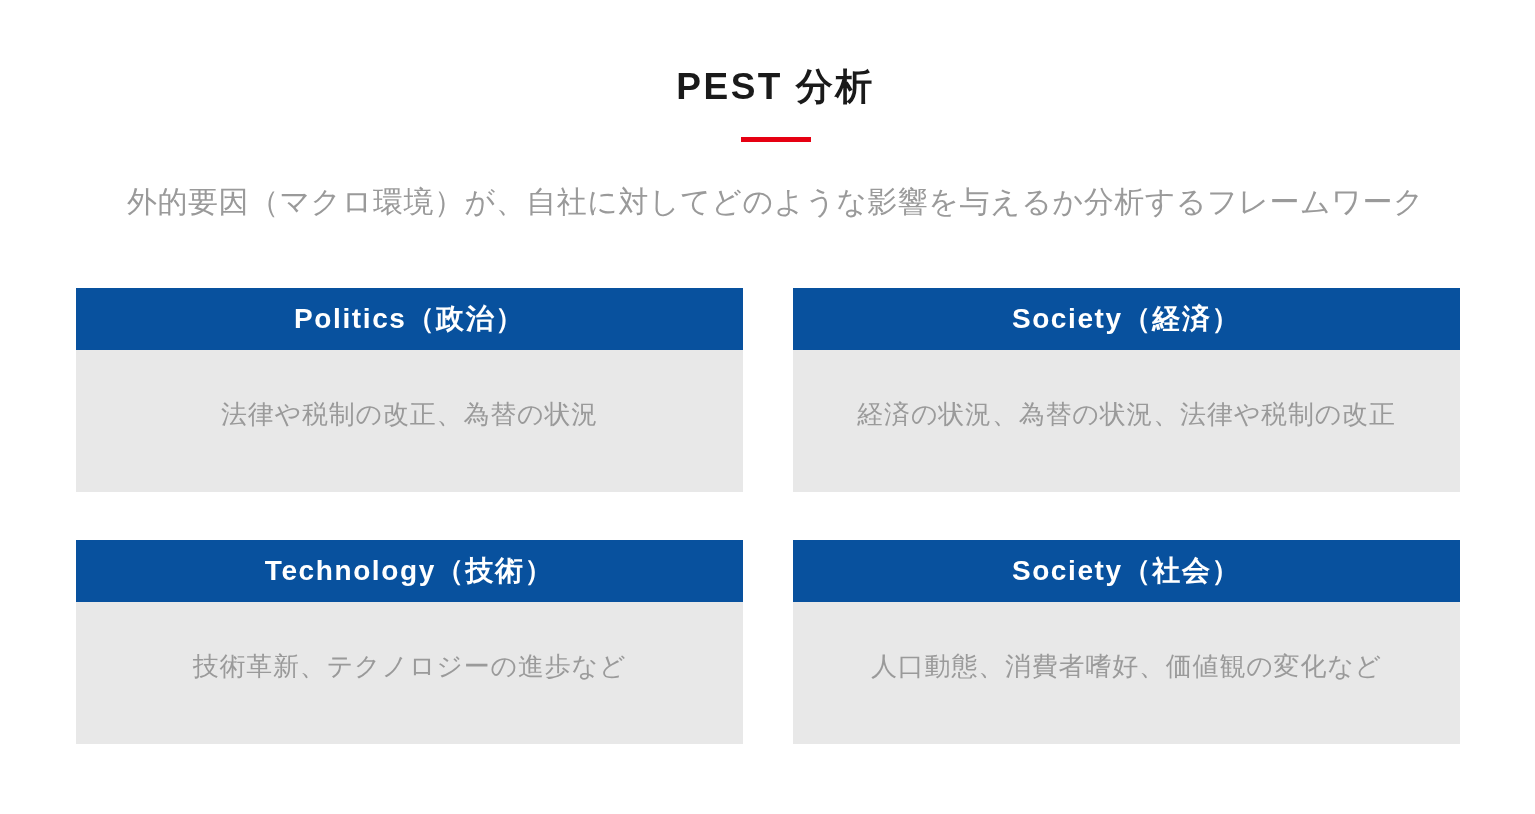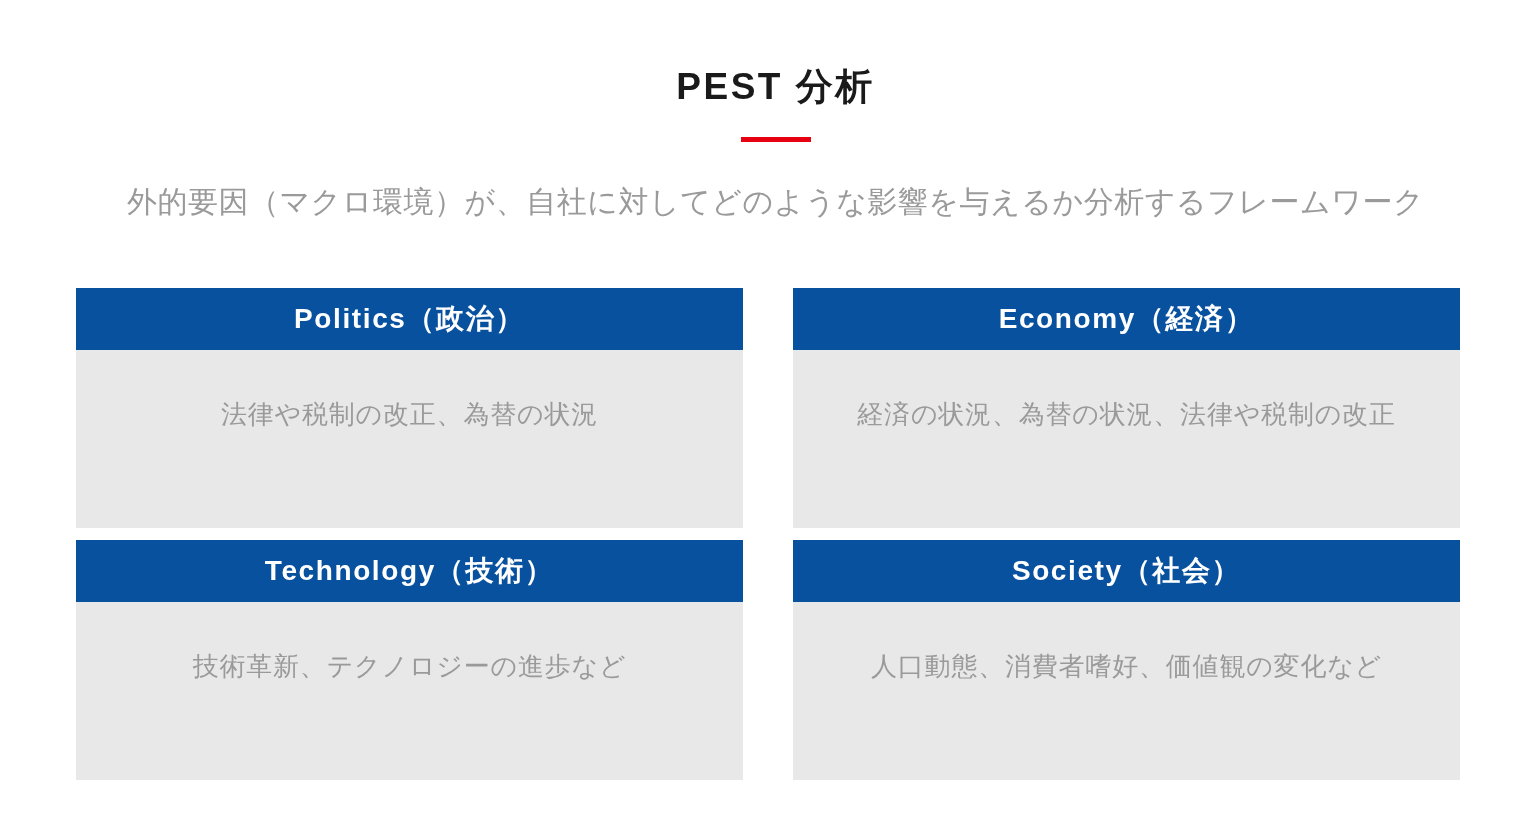--- a/index.html
+++ b/index.html
@@ -71,21 +71,21 @@
     display: grid;
     grid-template-columns: 667px 667px;
     grid-template-rows: 204px 204px;
     column-gap: 50px;
     row-gap: 48px;
   }
 
   .card {
     display: flex;
     flex-direction: column;
-    height: 240px;
+    height: 204px;
     background: #e8e8e8;
   }
 
   .card-header {
     height: 62px;
     min-height: 62px;
     background: #08519e;
     color: #ffffff;
     display: flex;
     align-items: center;
@@ -130,21 +130,21 @@
   <div class="card-grid">
 
     <div class="card">
       <div class="card-header">Politics（政治）</div>
       <div class="card-body">
         <span class="card-body-text">法律や税制の改正、為替の状況</span>
       </div>
     </div>
 
     <div class="card">
-      <div class="card-header">Economy（経済）</div>
+      <div class="card-header">Society（経済）</div>
       <div class="card-body">
         <span class="card-body-text">経済の状況、為替の状況、法律や税制の改正</span>
       </div>
     </div>
 
     <div class="card">
       <div class="card-header">Technology（技術）</div>
       <div class="card-body">
         <span class="card-body-text">技術革新、テクノロジーの進歩など</span>
       </div>

